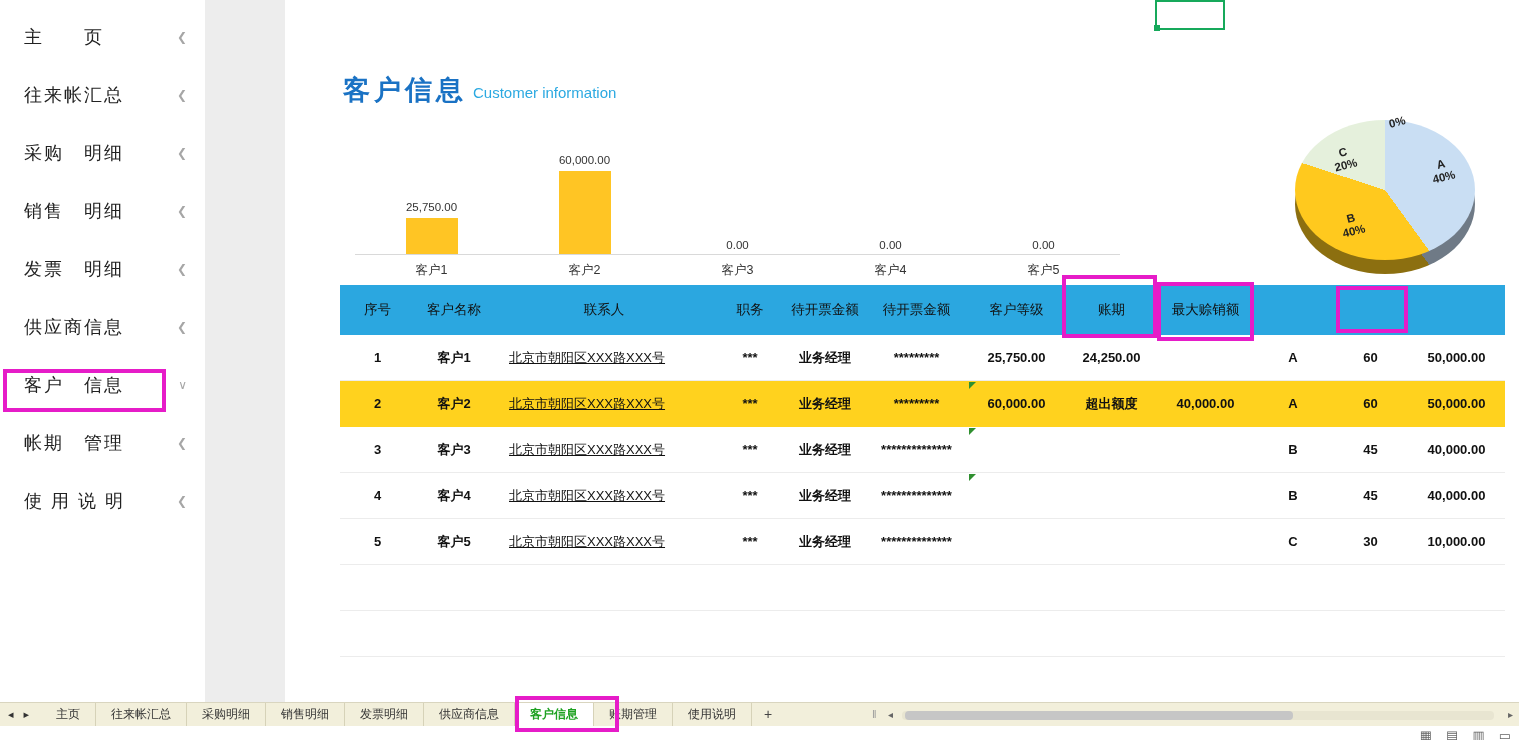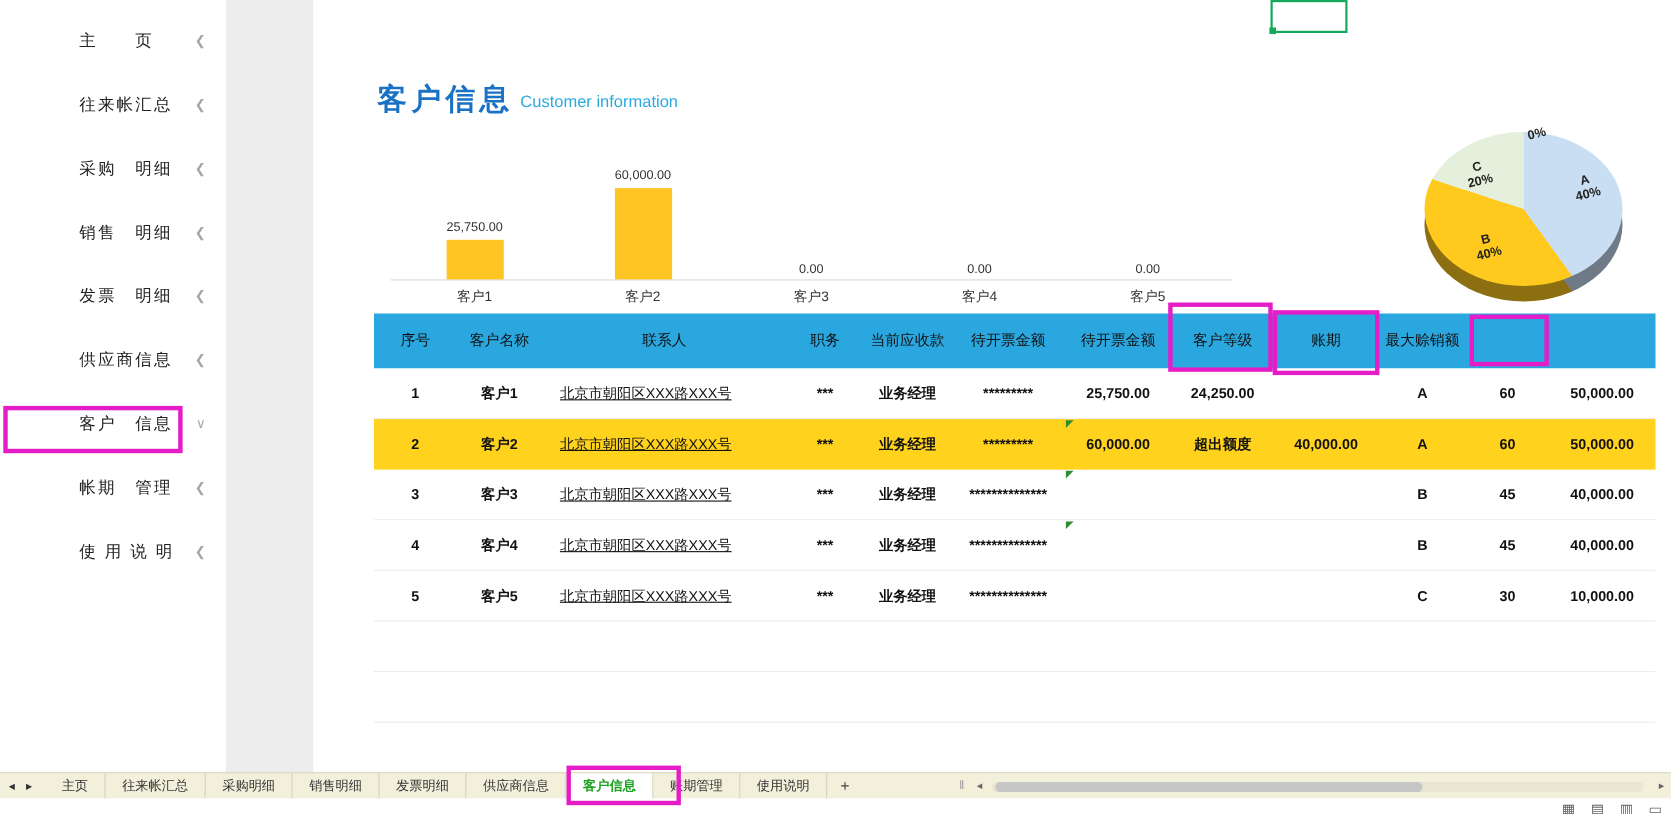--- a/index.html
+++ b/index.html
@@ -3,21 +3,21 @@
 <meta charset="utf-8">
 <style>
   * { margin:0; padding:0; box-sizing:border-box; }
   html,body { width:1519px; height:740px; overflow:hidden; }
   body { font-family:"Liberation Sans","DejaVu Sans",sans-serif; background:#fff; }
   #app { position:relative; width:1519px; height:740px; background:#fff; overflow:hidden; }
 
   
   .sidebar { position:absolute; left:0; top:0; width:205px; height:702px; background:#fff; z-index:5; padding-top:8px; }
   .sb-item { height:58px; display:flex; align-items:center; justify-content:space-between; padding:0 18px 0 24px; cursor:pointer; }
-  .sb-label { font-size:15px; color:#222; letter-spacing:2px; white-space:pre;margin-left:48px; }
+  .sb-label { font-size:18px; color:#222; letter-spacing:2px; white-space:pre; }
   .sb-chevron { color:#A6A6A6; font-size:12px; }
 
   .graystrip { position:absolute; left:205px; top:0; width:80px; height:702px; background:#EDEDED; }
 
   
   .content { position:absolute; left:285px; top:0; width:1234px; height:702px; background:#fff; }
   .title-zh { position:absolute; left:58px; top:72px; font-size:27px; font-weight:bold; color:#1A72C4; letter-spacing:4px; }
   .title-en { position:absolute; left:188px; top:84px; font-size:15px; color:#2BA9E1; }
 
   
@@ -151,21 +151,20 @@
         <div class="pie-label" style="left: 48px; top: 38px;">C
 20%</div>
       </div>
 
     <div class="ctable">
         <div class="trow thead">
           <div class="tcell">序号</div>
           <div class="tcell">客户名称</div>
           <div class="tcell">联系人</div>
           <div class="tcell">职务</div>
-          <div class="tcell">当前应收款</div>
           <div class="tcell">待开票金额</div>
           <div class="tcell">待开票金额</div>
           <div class="tcell">客户等级</div>
           <div class="tcell">账期</div>
           <div class="tcell">最大赊销额</div>
         </div>
         <div class="trow tbody-row">
           <div class="tcell">1</div>
           <div class="tcell">客户1</div>
           <div class="tcell left">北京市朝阳区XXX路XXX号</div>

